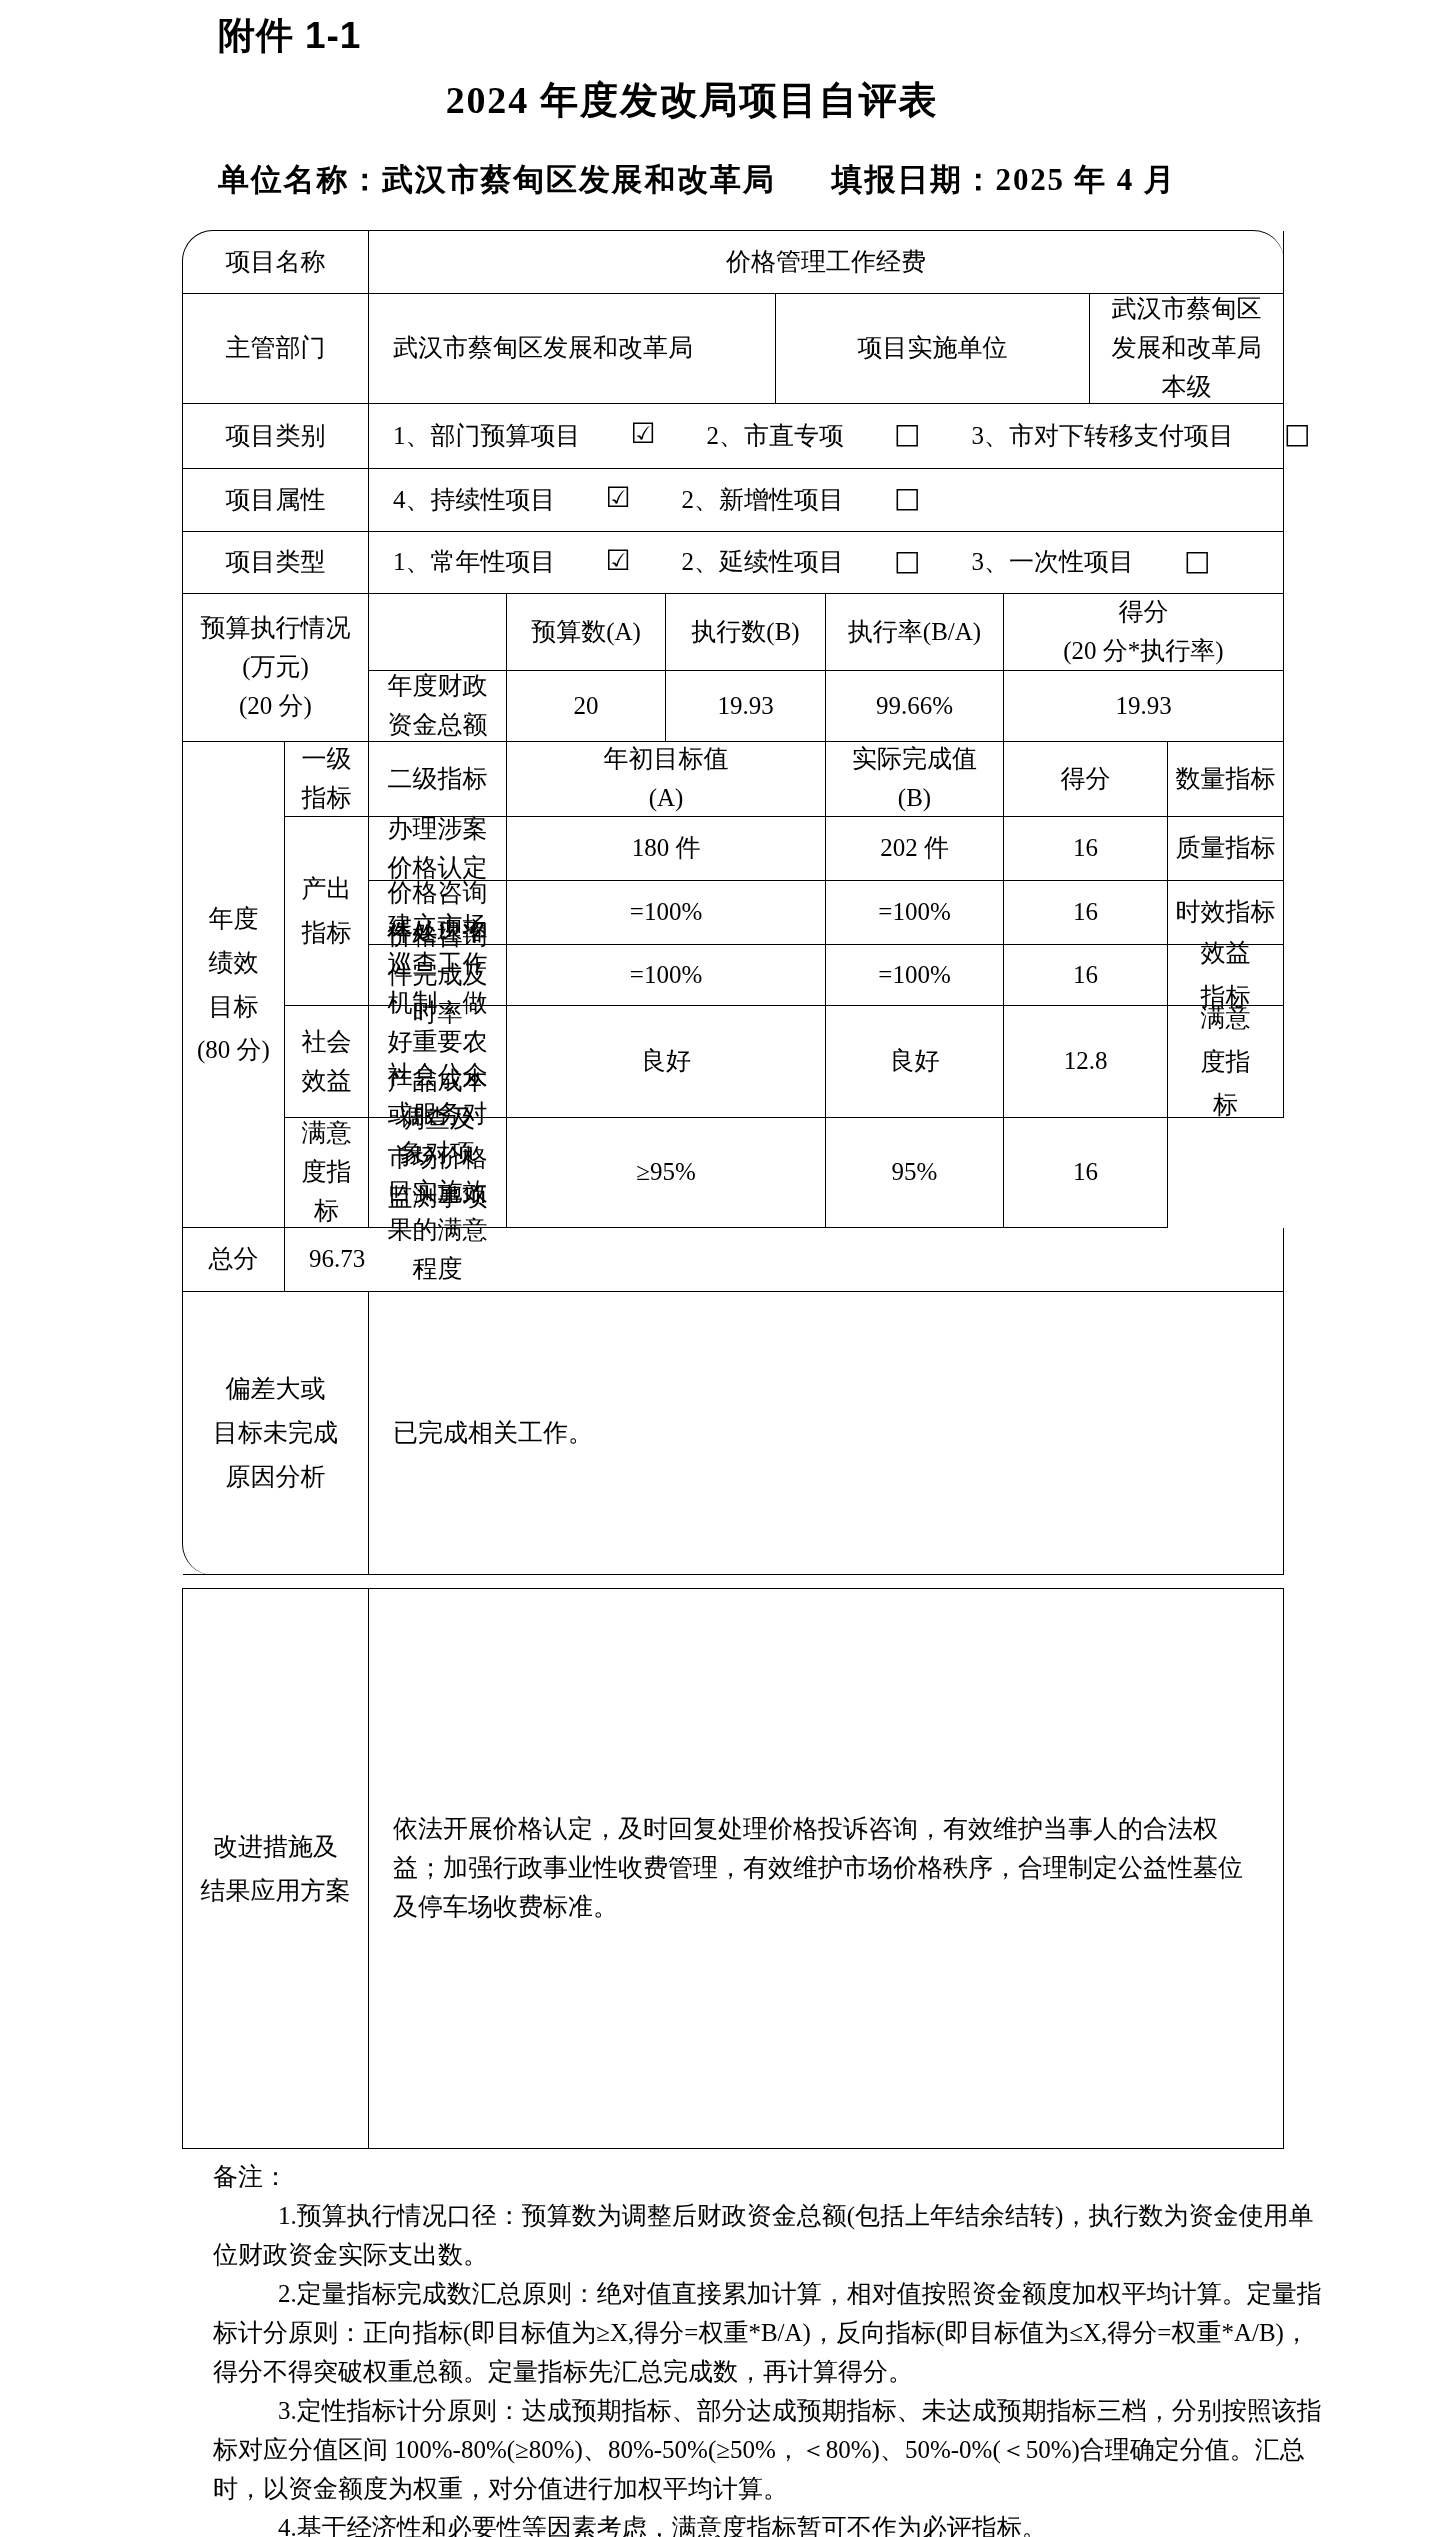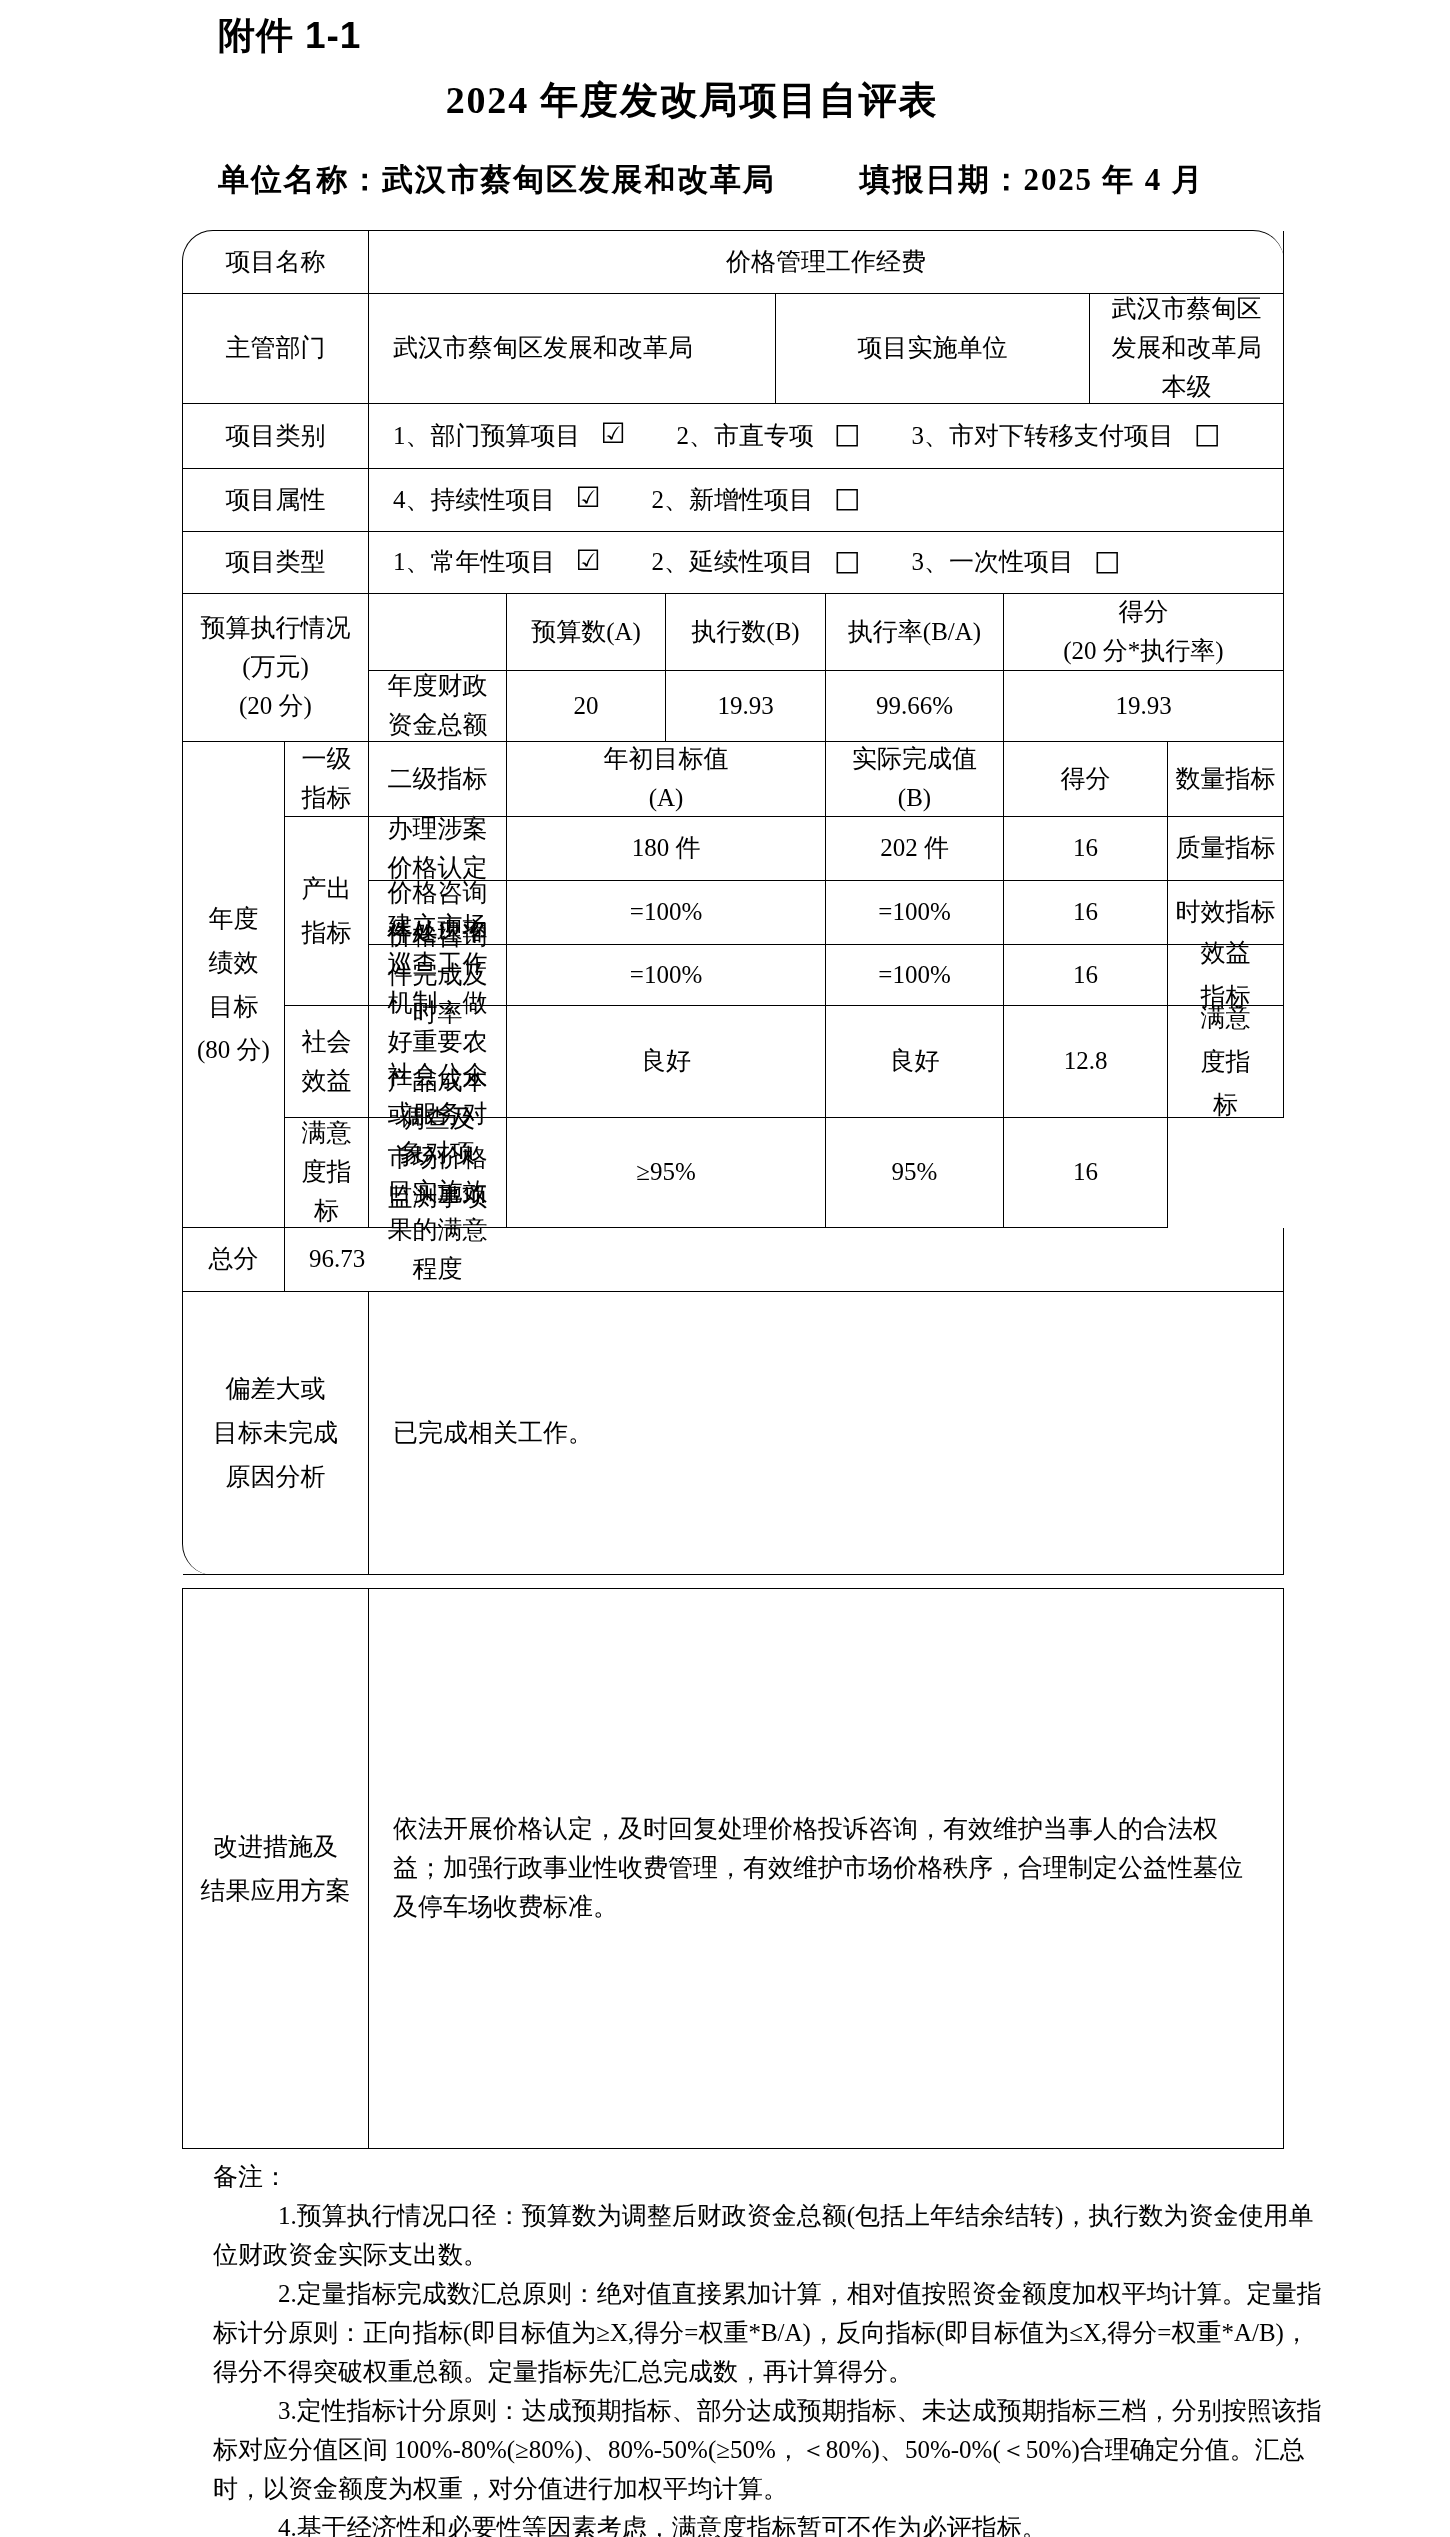--- a/index.html
+++ b/index.html
@@ -15,21 +15,21 @@
     position:absolute; left:218px; top:11px;
     font-family:"Liberation Sans","DejaVu Sans",sans-serif;
     font-weight:bold; font-size:37px; letter-spacing:0.9px;
   }
   .title {
     position:absolute; left:0; top:75px; width:100%;
     text-align:center; font-weight:bold; font-size:38px; letter-spacing:1.8px;
   }
   .subtitle {
     position:absolute; left:218px; top:159px;
-    display:flex; gap:84px;
+    display:flex; gap:56px;
     font-weight:bold; font-size:31px; letter-spacing:1.8px; white-space:nowrap;
   }
 
   
   .tbl { position:absolute; left:182px; border-left:1.8px solid #000; border-top:1.8px solid #000; }
   .tbl1 { top:230px;border-radius:31px; }
   .tbl2 { top:1588px; }
   .band { display:grid; }
   .c {
     border-right:1.8px solid #000; border-bottom:1.8px solid #000;
@@ -52,21 +52,21 @@
   .bH { grid-template-columns:102px 999px; grid-auto-rows:64px; }
   .bI { grid-template-columns:186px 915px; grid-auto-rows:283px; }
   .bJ { grid-template-columns:186px 915px; grid-auto-rows:560px; }
 
   .rs2 { grid-row:span 2; }
   .perf-label { grid-row:1 / 7; grid-column:1; }
   .output-group { grid-row:2 / 5; grid-column:2; }
 
   
   .opts { display:flex; gap:51px; align-items:center; }
-  .opt  { display:flex; align-items:center; gap:20px; white-space:nowrap; }
+  .opt  { display:flex; align-items:center; gap:50px; white-space:nowrap; }
   .box  { font-family:"DejaVu Sans","Liberation Sans",sans-serif; font-size:28px; line-height:1; position:relative; top:-1.8px; }
 
   
   .notes { position:absolute; left:213px; top:2157px; width:1113px;
            font-size:25px; line-height:39px; }
   .note-item { text-indent:2.6em; }
 </style>
 </head>
 <body>
 

